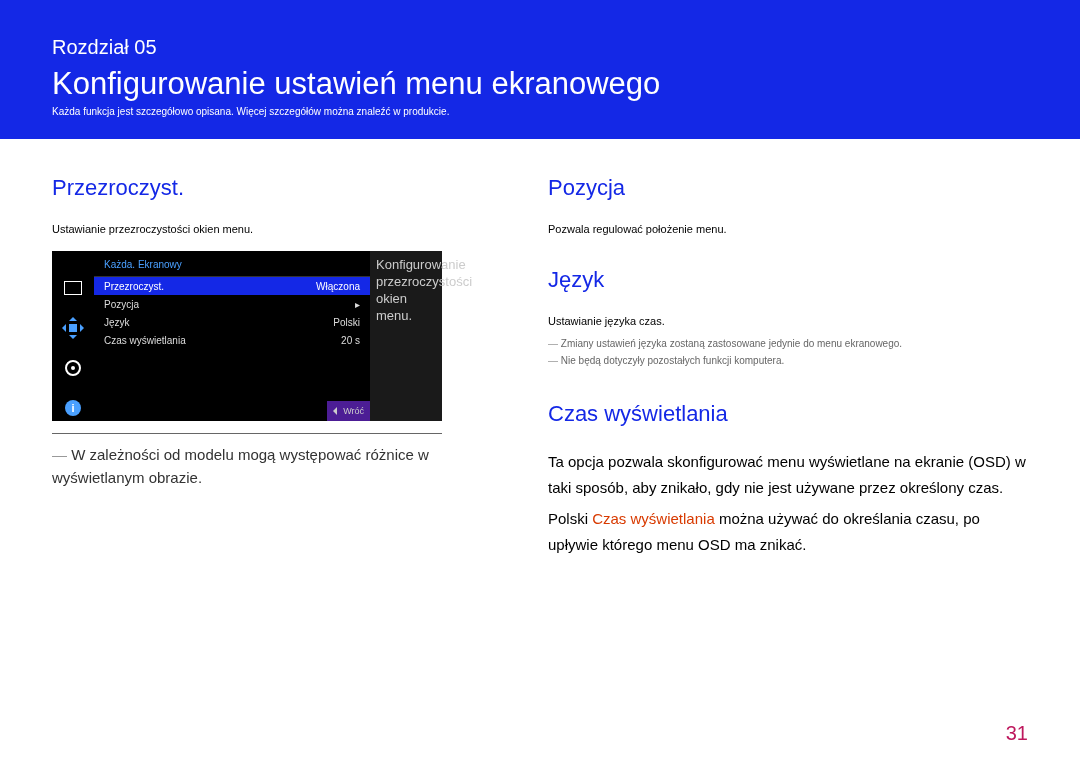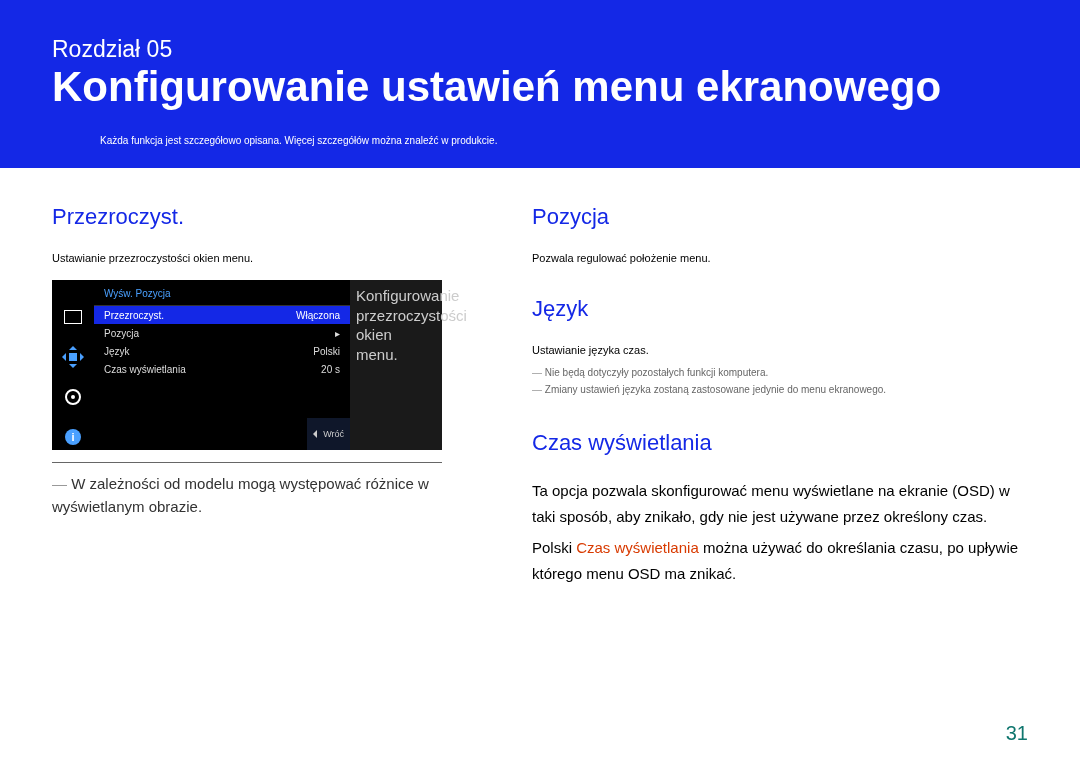--- a/index.html
+++ b/index.html
@@ -10,38 +10,37 @@
       background: #fff;
       position: relative;
       color: #000;
     }
     .blue-banner {
       background: #1428e6;
       color: #fff;
       padding: 36px 52px 22px 52px;
     }
     .chapter {
-      font-size: 23px;
-      font-weight: 400;
-      margin-bottom: 0;
+      font-size: 20px;
+      font-weight: 400;
+      margin-bottom: 7px;
     }
     .page-title {
-      font-size: 42px;
-      font-weight: 700;
-      margin-bottom: 24px;
+      font-size: 31px;
+      font-weight: 400;
+      margin-bottom: 4px;
     }
     .banner-desc {
       font-size: 10px;
       font-weight: 400;
-      margin-left: 48px;
     }
     .content {
       display: flex;
       padding: 36px 52px 0 52px;
-      gap: 28px;
+      gap: 44px;
     }
     .left-col { flex: 0 0 452px; }
     .right-col { flex: 1; }
     .section-heading {
       color: #1428e6;
       font-size: 22px;
       font-weight: 400;
       margin-bottom: 22px;
     }
     .section-desc {
@@ -106,35 +105,35 @@
       font-size:10px;
       color:#ddd;
     }
     .menu-row.selected { background:#1428e6; color:#fff; }
     .menu-row .rlabel { color:inherit; }
     .menu-row .rvalue { color:inherit; }
     .menu-footer {
       position:absolute;
       bottom:0;
       right:0;
-      height:32px;
+      height:20px;
       display:flex;
       align-items:center;
       padding: 0 6px;
       gap:6px;
       font-size:9px;
-      background:#0f172a;
+      background:#4c1d95;
       color:#ccc;
     }
     .tri-left { width:0; height:0; border-top:4px solid transparent; border-bottom:4px solid transparent; border-right:4px solid #ccc;}
     .menu-desc-panel {
-      width: 92px;
+      width: 72px;
       background:#1a1a1a;
       padding: 6px 6px;
-      font-size:15px;
+      font-size:13px;
       line-height:1.3;
       color:#ccc;
     }
     .divider {
       border: none;
       border-top: 1px solid #666;
       margin: 12px 0 10px 0;
       width: 390px;
     }
     .footnote {
@@ -150,21 +149,21 @@
     .r-desc { font-size: 11px; margin-bottom:8px; }
     .note-list { font-size:10px; color:#666; line-height:1.7; }
     .note-item::before { content:"― "; color:#999; }
     .desc-para { font-size: 15px; line-height:1.7; margin-bottom:6px;}
     .red-ref { color:#d83a00; }
     .page-number {
       position:absolute;
       bottom: 18px;
       right: 52px;
       font-size: 20px;
-      color:#0f766e;
+      color:#be185d;
     }
   </style>
 </head>
 <body>
 
 <div class="blue-banner">
   <div class="chapter">Rozdział 05</div>
   <div class="page-title">Konfigurowanie ustawień menu ekranowego</div>
   <div class="banner-desc">Każda funkcja jest szczegółowo opisana. Więcej szczegółów można znaleźć w produkcie.</div>
 </div>
@@ -189,21 +188,21 @@
           </div>
         </div>
         <div class="icon-slot">
             <div class="gear-icon"></div>
           </div>
         <div class="icon-slot">
             <div class="info-icon">i</div>
           </div>
       </div>
       <div class="menu-main">
-        <div class="menu-header">Wyśw. Pozycja</div>
+        <div class="menu-header">Każda. Ekranowy</div>
 
         <div class="menu-row selected">
           <span class="rlabel">Przezroczyst.</span>
           <span class="rvalue">Włączona</span>
         </div>
         <div class="menu-row">
           <span class="rlabel">Pozycja</span>
           <span class="rvalue">▸</span>
         </div>
         <div class="menu-row">
@@ -230,22 +229,22 @@
   <div class="right-col">
     <div class="r-section">
       <div class="section-heading">Pozycja</div>
       <div class="r-desc">Pozwala regulować położenie menu.</div>
     </div>
 
     <div class="r-section">
       <div class="section-heading">Język</div>
       <div class="r-desc">Ustawianie języka czas.</div>
       <div class="note-list">
+        <div class="note-item">Zmiany ustawień języka zostaną zastosowane jedynie do menu ekranowego.</div>
         <div class="note-item">Nie będą dotyczyły pozostałych funkcji komputera.</div>
-        <div class="note-item">Zmiany ustawień języka zostaną zastosowane jedynie do menu ekranowego.</div>
       </div>
     </div>
 
     <div class="r-section">
       <div class="section-heading">Czas wyświetlania</div>
       <div class="desc-para">Ta opcja pozwala skonfigurować menu wyświetlane na ekranie (OSD) w taki sposób, aby znikało, gdy nie jest używane przez określony czas.</div>
       <div class="desc-para">
         <span>Polski </span><span class="red-ref">Czas wyświetlania</span><span> można używać do określania czasu, po upływie którego menu OSD ma znikać.</span>
       </div>
     </div>

